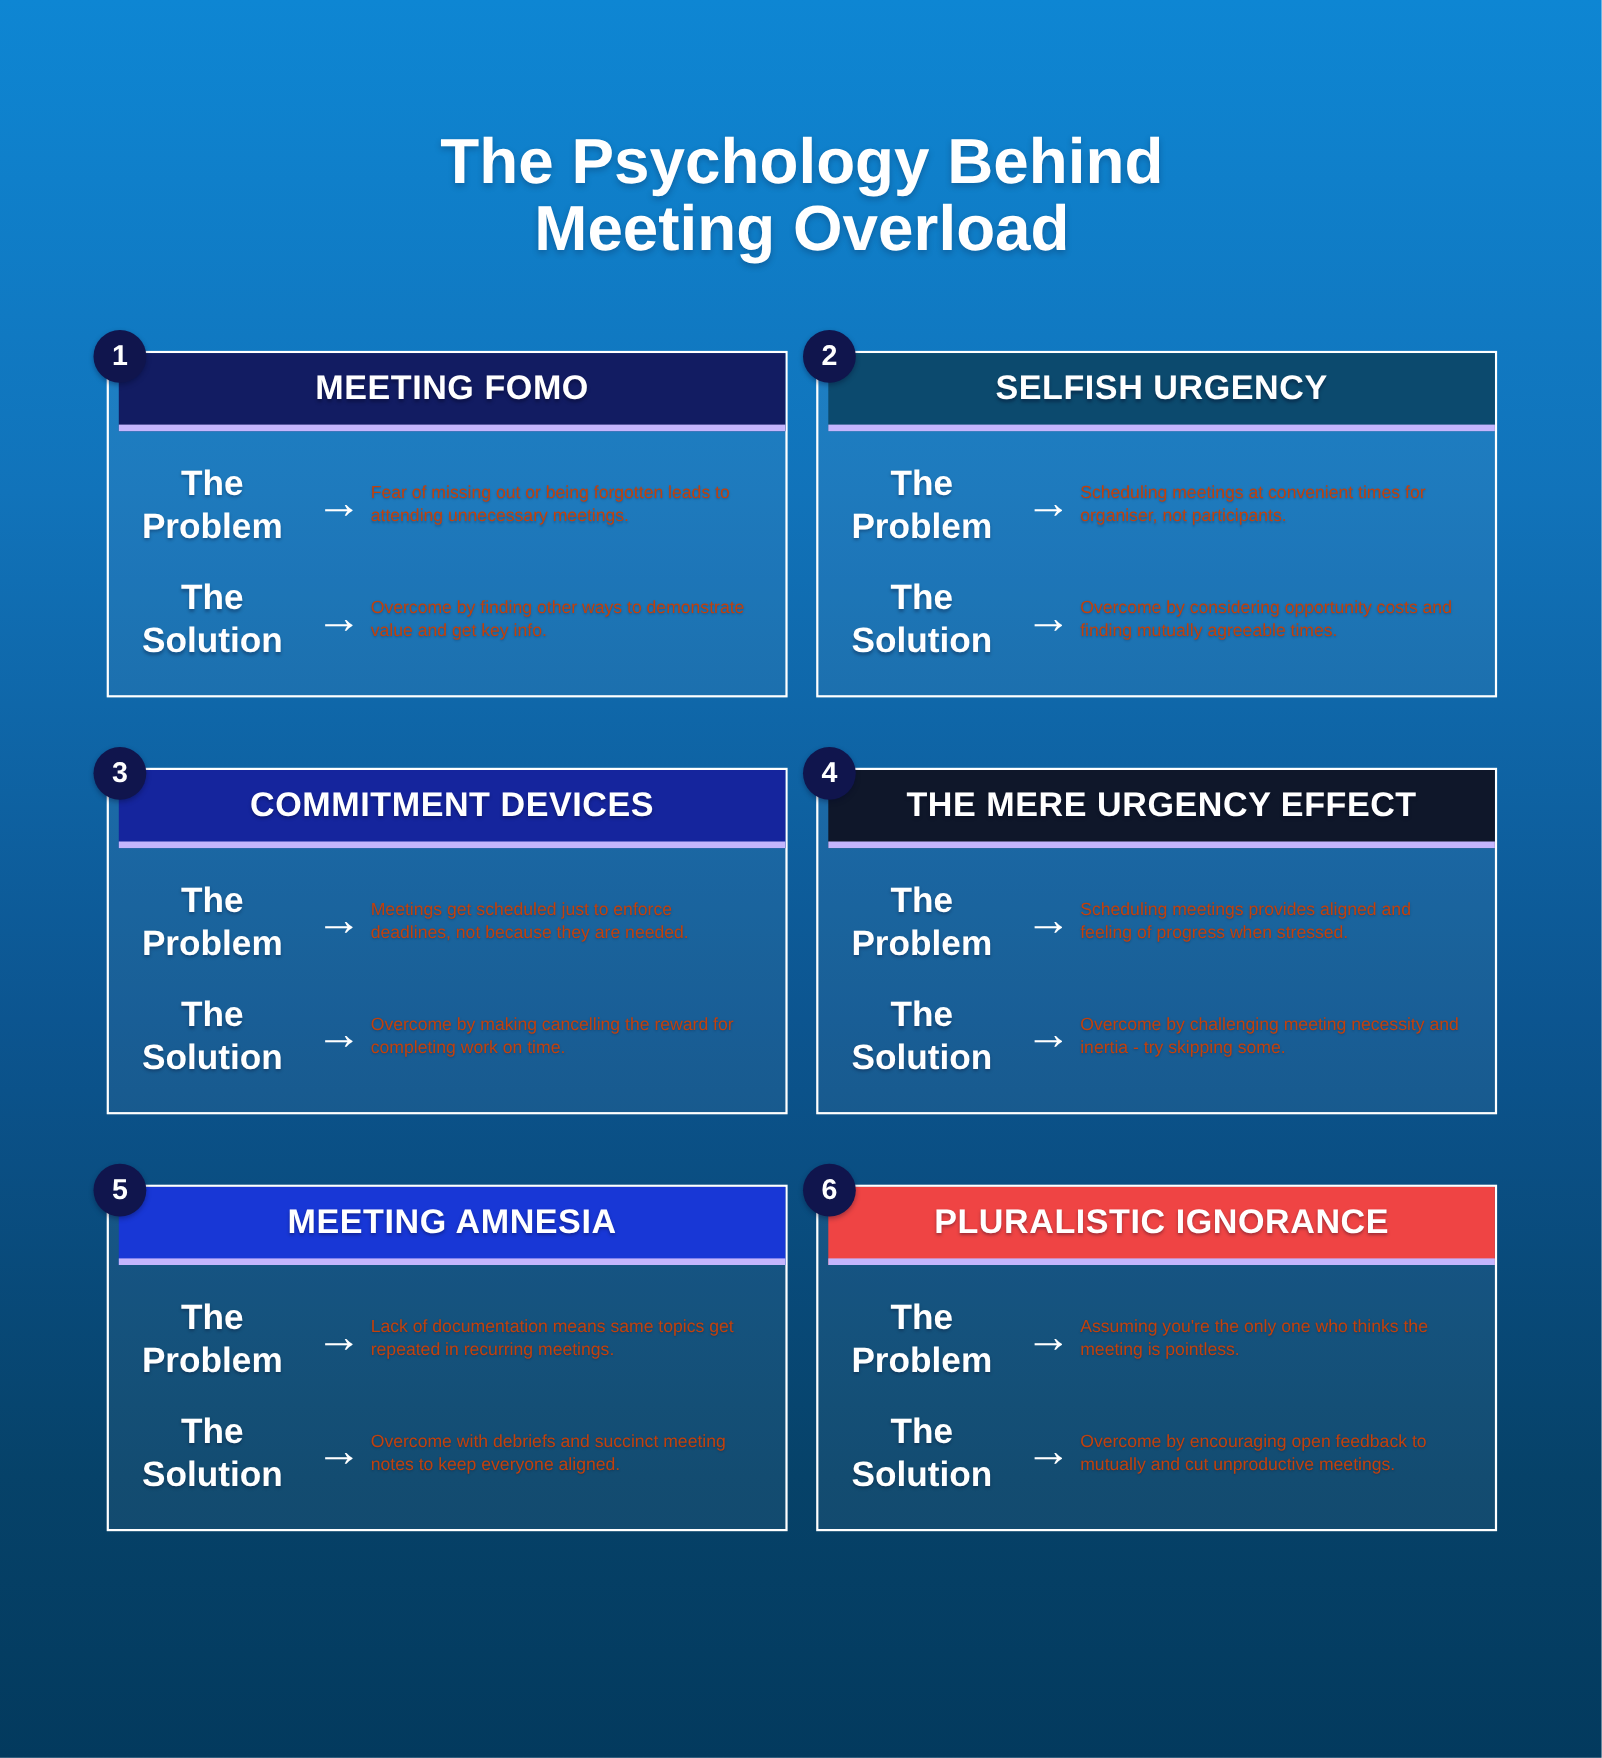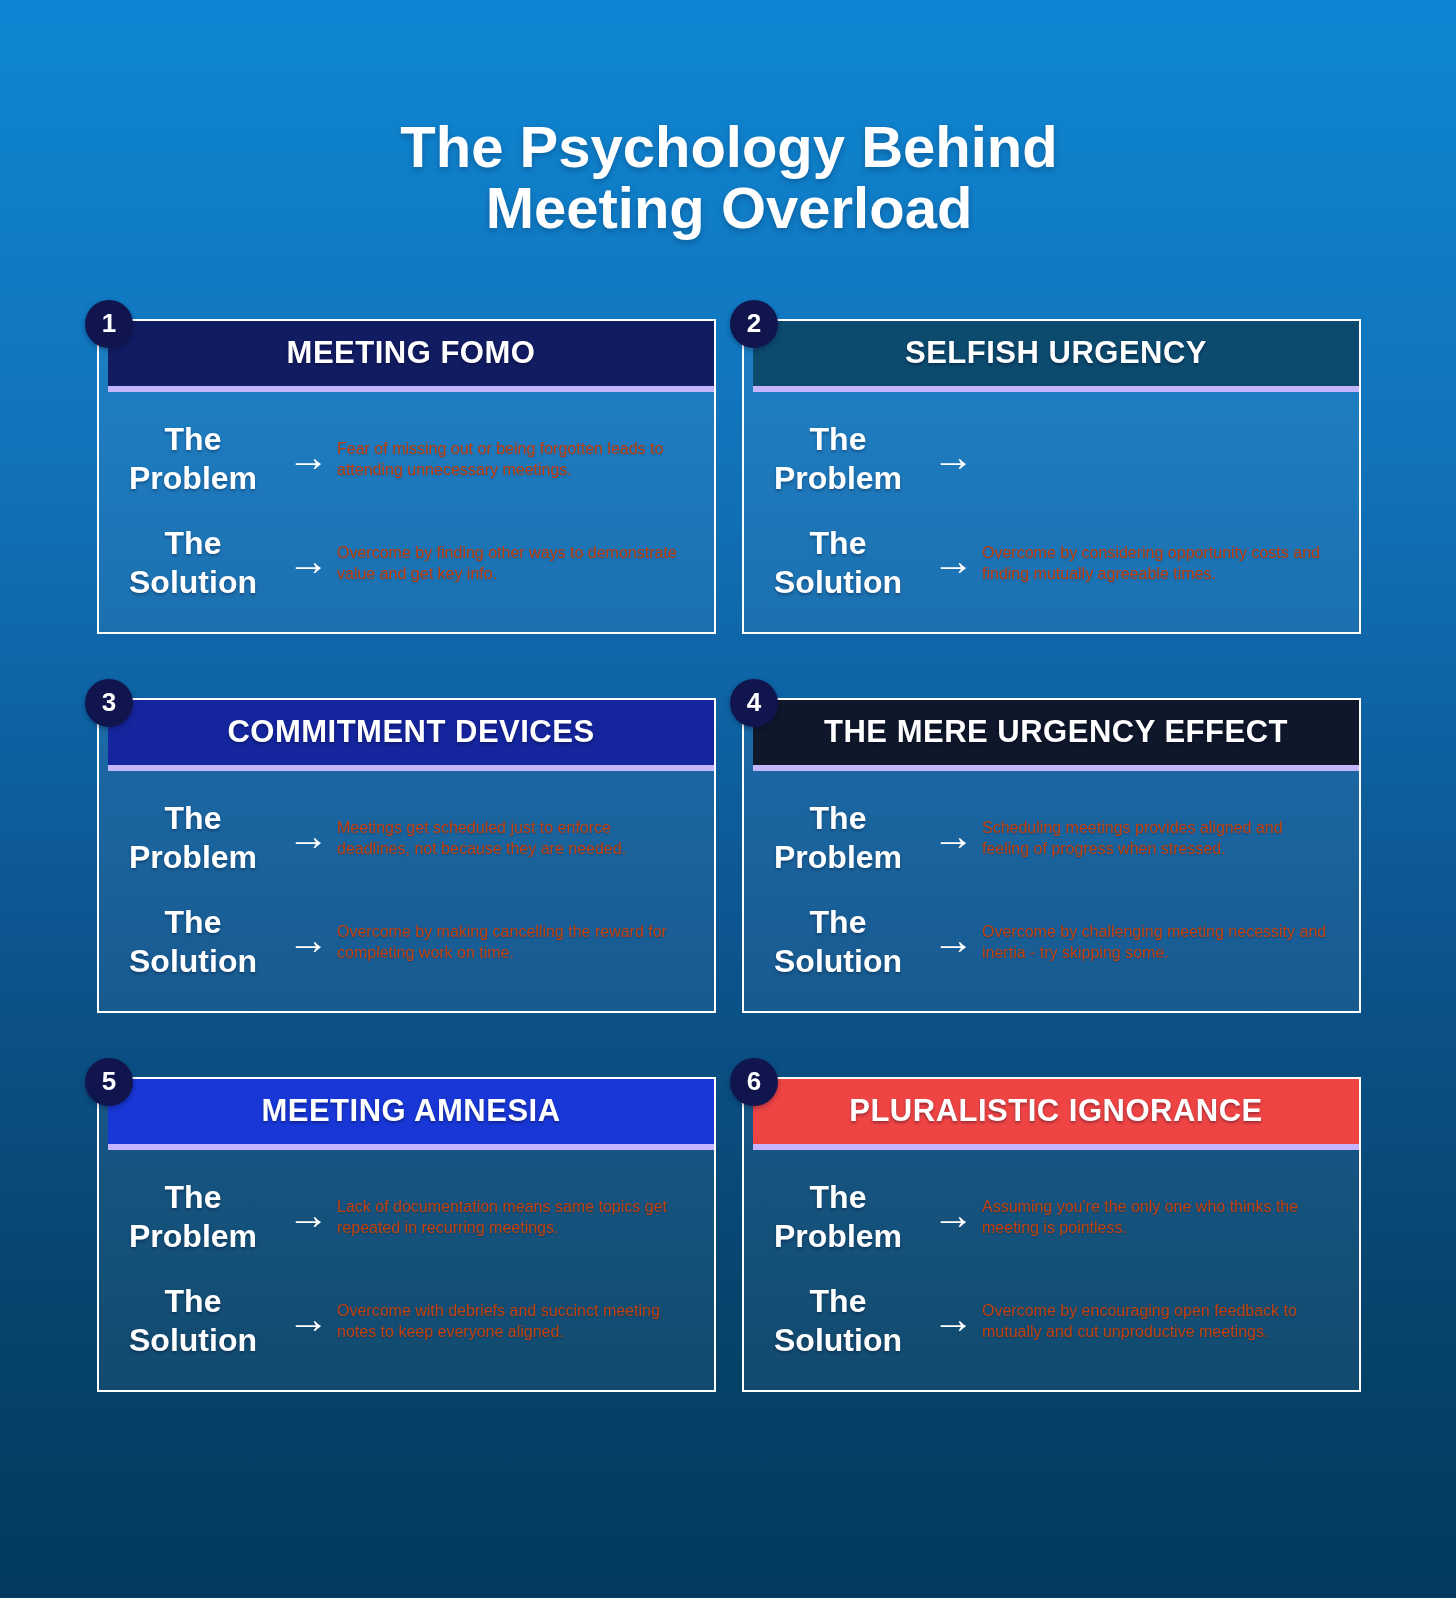--- a/index.html
+++ b/index.html
@@ -90,20 +90,21 @@
       </div>
     </section>
 
     <section class="card">
       <div class="badge">2</div>
       <header class="card-header" style="background: #0c4a6e;">SELFISH URGENCY</header>
       <div class="card-body">
         <div class="rs-row">
           <div class="row-label">The Problem</div>
           <div class="arrow">→</div>
+          <div class="row-text">Scheduling meetings at convenient times for organiser, not participants.</div>
         </div>
         <div class="rs-row">
           <div class="row-label">The Solution</div>
           <div class="arrow">→</div>
           <div class="row-text">Overcome by considering opportunity costs and finding mutually agreeable times.</div>
         </div>
       </div>
     </section>
 
     <section class="card">

